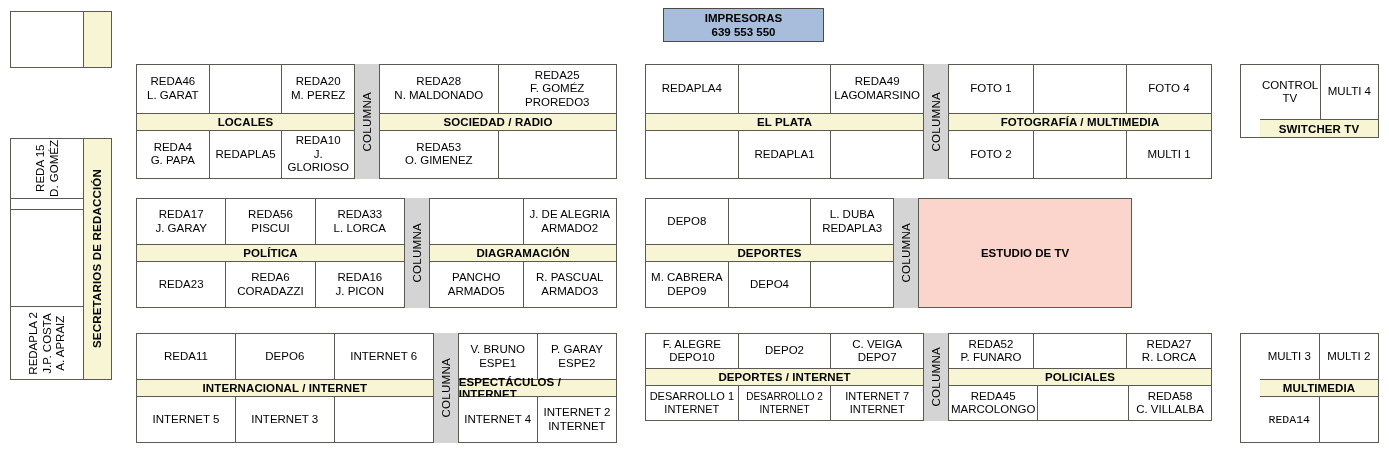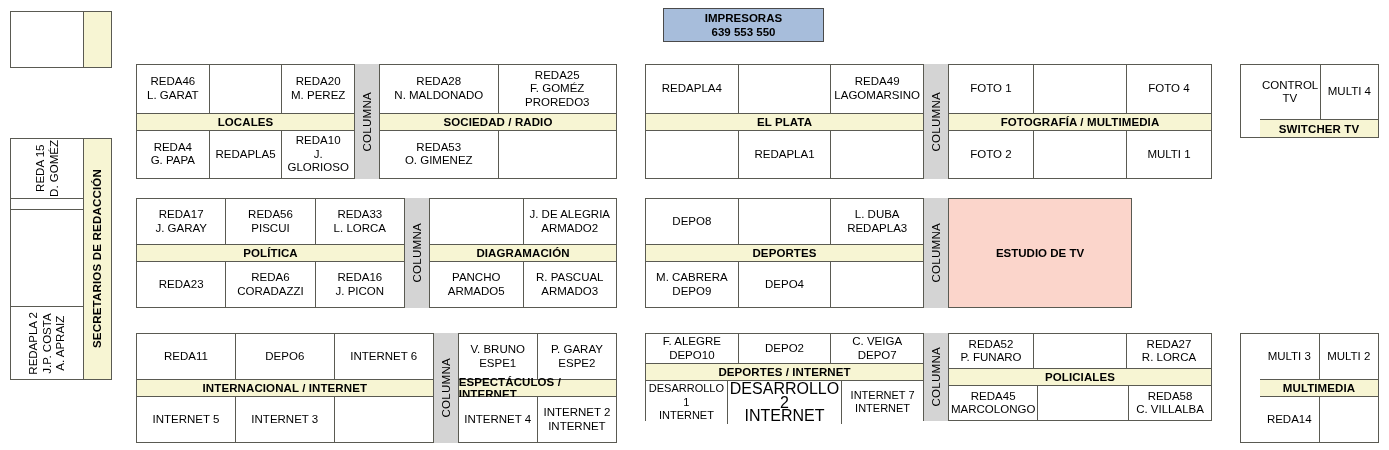--- a/index.html
+++ b/index.html
@@ -268,21 +268,21 @@
       <div class="row">
         <div class="cell" style="flex:1 1 0;">PANCHO
 ARMADO5</div>
         <div class="cell" style="flex:1 1 0;">R. PASCUAL
 ARMADO3</div>
       </div>
     </div>
   </div>
 
   <div class="section" style="left:645px;top:198px;width:487px;height:110px;">
-    <div class="half left" style="width:278px;">
+    <div class="half left" style="width:248px;">
       <div class="row">
         <div class="cell" style="flex:1 1 0;">DEPO8</div>
         <div class="cell" style="flex:1 1 0;"></div>
         <div class="cell" style="flex:1 1 0;">L. DUBA
 REDAPLA3</div>
       </div>
       <div class="hdr">DEPORTES</div>
       <div class="row">
         <div class="cell" style="flex:1 1 0;">M. CABRERA
 DEPO9</div>
@@ -337,21 +337,21 @@
         <div class="cell" style="flex:1 1 0;">F. ALEGRE
 DEPO10</div>
         <div class="cell" style="flex:1 1 0;">DEPO2</div>
         <div class="cell" style="flex:1 1 0;">C. VEIGA
 DEPO7</div>
       </div>
       <div class="hdr">DEPORTES / INTERNET</div>
       <div class="row">
         <div class="cell" style="flex:1 1 0;font-size:11px;">DESARROLLO 1
 INTERNET</div>
-        <div class="cell" style="flex:1 1 0;font-size:16px;">DESARROLLO 2
+        <div class="cell" style="flex:1 1 0;font-size:10px;">DESARROLLO 2
 INTERNET</div>
         <div class="cell" style="flex:1 1 0;font-size:11px;">INTERNET 7
 INTERNET</div>
       </div>
     </div>
     <div class="columna">
       <span>COLUMNA</span>
     </div>
     <div class="half right" style="flex:1 1 auto;">
       <div class="row">
@@ -372,18 +372,18 @@
     </div>
   </div>
 
   <div class="smallblk" style="left:1240px;top:333px;width:139px;height:110px;">
     <div class="row" style="flex:1 1 0;">
       <div class="cell" style="flex:1 1 0;">MULTI 3</div>
       <div class="cell" style="flex:1 1 0;">MULTI 2</div>
     </div>
     <div class="hdr">MULTIMEDIA</div>
     <div class="row" style="flex:1 1 0;">
-      <div class="cell" style="flex:1 1 0;">REDA14</div>
+      <div class="cell" style="flex:1 1 0;font-family:Liberation Mono, monospace;">REDA14</div>
       <div class="cell" style="flex:1 1 0;"></div>
     </div>
   </div>
 
 </div>
 
 </body></html>

